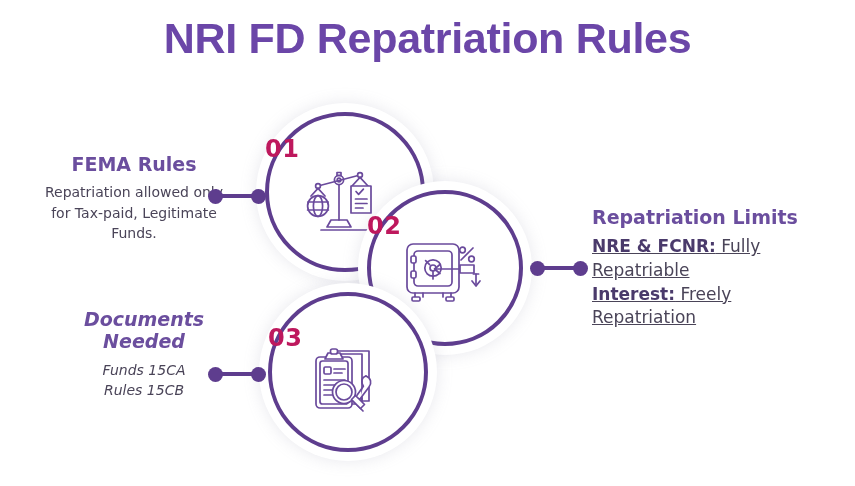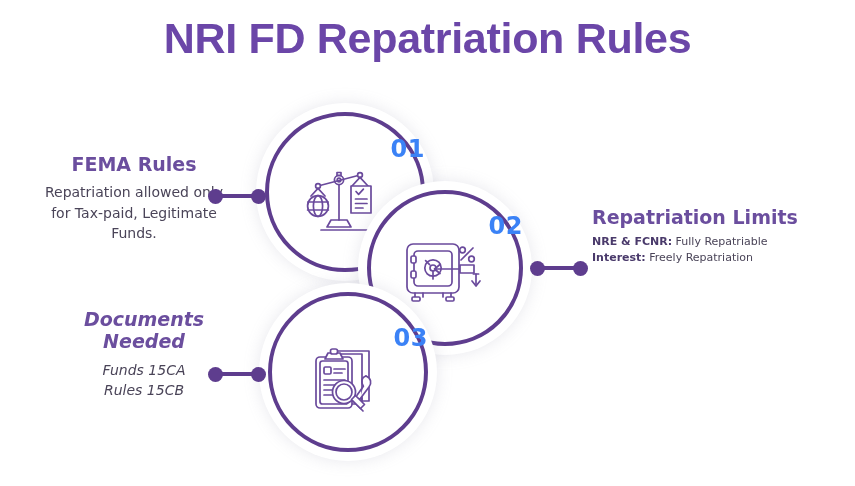--- a/index.html
+++ b/index.html
@@ -45,24 +45,24 @@
     position: absolute;
     inset: 0;
     border-radius: 50%;
     border: 4px solid #5E3D8E;
     box-sizing: border-box;
   }
   .node .num {
     position: absolute;
     left: 0;
     width: 100%;
-    text-align: right;
+    text-align: left;
     font-size: 24px;
     font-weight: bold;
-    color: #3b82f6;
+    color: #be185d;
     font-family: "DejaVu Sans", sans-serif;
     letter-spacing: 0.5px;
   }
   .node .glyph {
     position: absolute;
     left: 0;
     width: 100%;
     display: flex;
     justify-content: center;
   }
@@ -123,21 +123,21 @@
   }
   .block.align-center { text-align: center; }
   .block.align-left   { text-align: left; }
 
   #block-fema { left: 44px; top: 153px; width: 180px; }
   #block-docs { left: 54px; top: 308px; width: 180px; font-style: italic; }
   #block-limits { left: 592px; top: 206px; width: 248px; }
   #block-limits h3 { }
   #block-limits .line { margin-bottom: 1px; }
   #block-limits b { color: #4A3A6B; font-weight: bold; }
-  #block-limits .line, #block-limits p { font-size: 11px; line-height: 1.36; }
+  #block-limits .line, #block-limits p { font-size: 17px; line-height: 1.36; text-decoration: underline; }
 
   .glyph svg { display: block; }
 </style>
 </head>
 <body>
 
 <div id="infographic">
 
   <div class="page-title">NRI FD Repatriation Rules</div>
 

